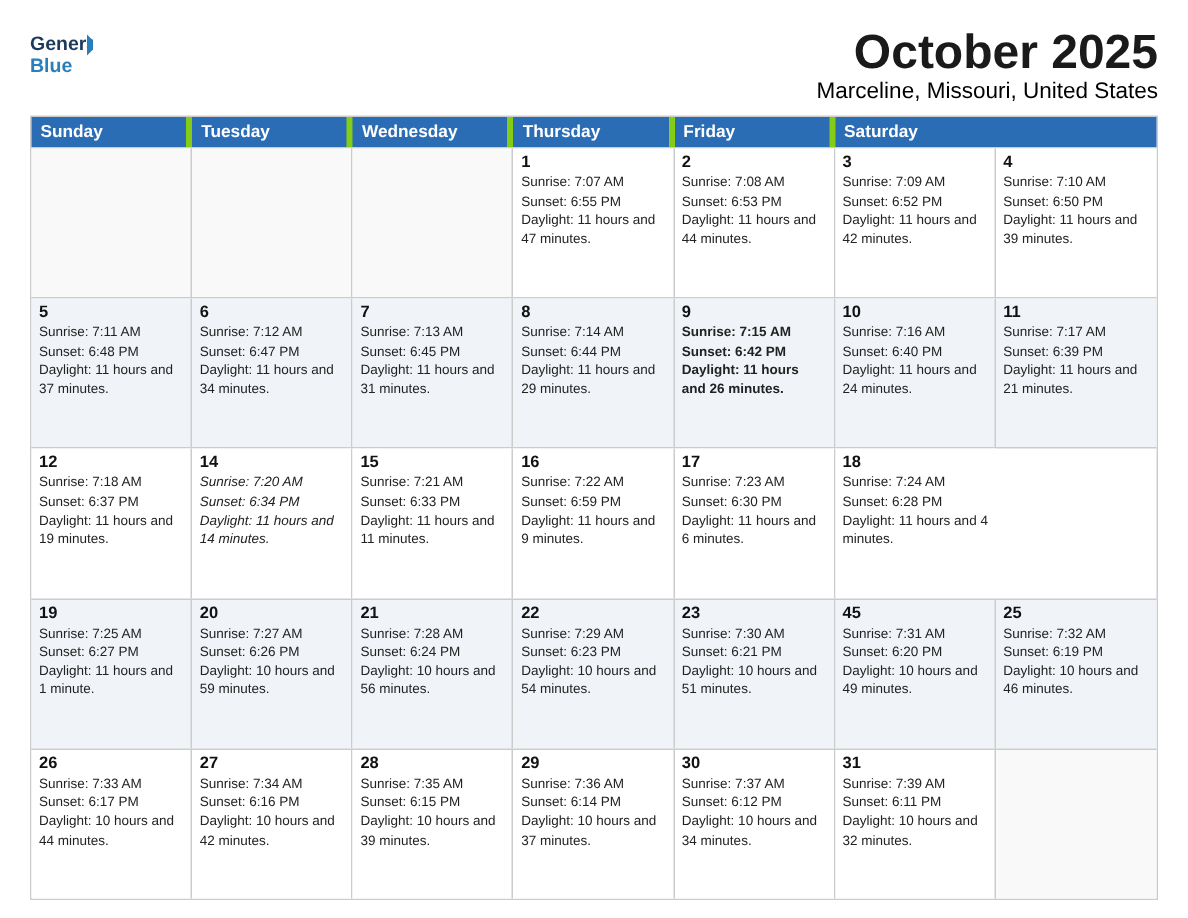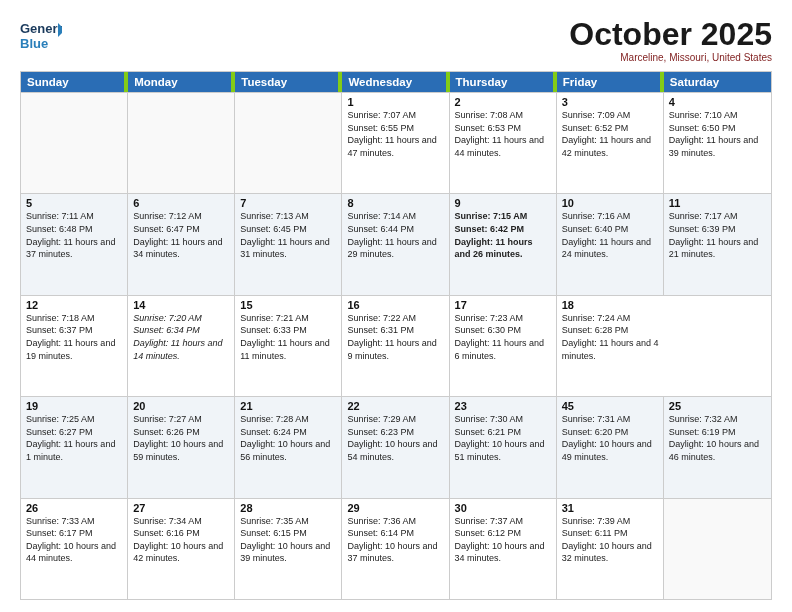--- a/index.html
+++ b/index.html
@@ -31,22 +31,22 @@
     .header-right {
       text-align: right;
     }
     .month-title {
       font-size: 32px;
       font-weight: bold;
       color: #1a1a1a;
       line-height: 1;
     }
     .location {
-      font-size: 10px;
-      color: #7f1d1d;
+      font-size: 15px;
+      color: #000000;
       margin-top: 2px;
     }
     .calendar {
       flex: 1;
       border: 1px solid #ccc;
       display: flex;
       flex-direction: column;
     }
     .cal-header {
       display: grid;
@@ -115,21 +115,20 @@
 </div>
     <div class="header-right">
       <div class="month-title">October 2025</div>
       <div class="location">Marceline, Missouri, United States</div>
     </div>
   </div>
 
   <div class="calendar">
     <div class="cal-header">
     <div class="cal-header-cell">Sunday</div>
-        <div class="cal-header-cell">Monday</div>
         <div class="cal-header-cell">Tuesday</div>
         <div class="cal-header-cell">Wednesday</div>
         <div class="cal-header-cell">Thursday</div>
         <div class="cal-header-cell">Friday</div>
         <div class="cal-header-cell">Saturday</div>
       </div>
     <div class="cal-body">
     <div class="cal-row">
           <div class="cal-cell empty"></div>
           <div class="cal-cell empty"></div>
@@ -218,21 +217,21 @@
           </div>
           <div class="cal-cell">
             <div class="day-num">15</div>
             <div class="day-info" style="white-space: pre-line;">Sunrise: 7:21 AM
 Sunset: 6:33 PM
 Daylight: 11 hours and 11 minutes.</div>
           </div>
           <div class="cal-cell">
             <div class="day-num">16</div>
             <div class="day-info" style="white-space: pre-line;">Sunrise: 7:22 AM
-Sunset: 6:31 PM
+Sunset: 6:59 PM
 Daylight: 11 hours and 9 minutes.</div>
           </div>
           <div class="cal-cell">
             <div class="day-num">17</div>
             <div class="day-info" style="white-space: pre-line;">Sunrise: 7:23 AM
 Sunset: 6:30 PM
 Daylight: 11 hours and 6 minutes.</div>
           </div>
           <div class="cal-cell">
             <div class="day-num">18</div>

